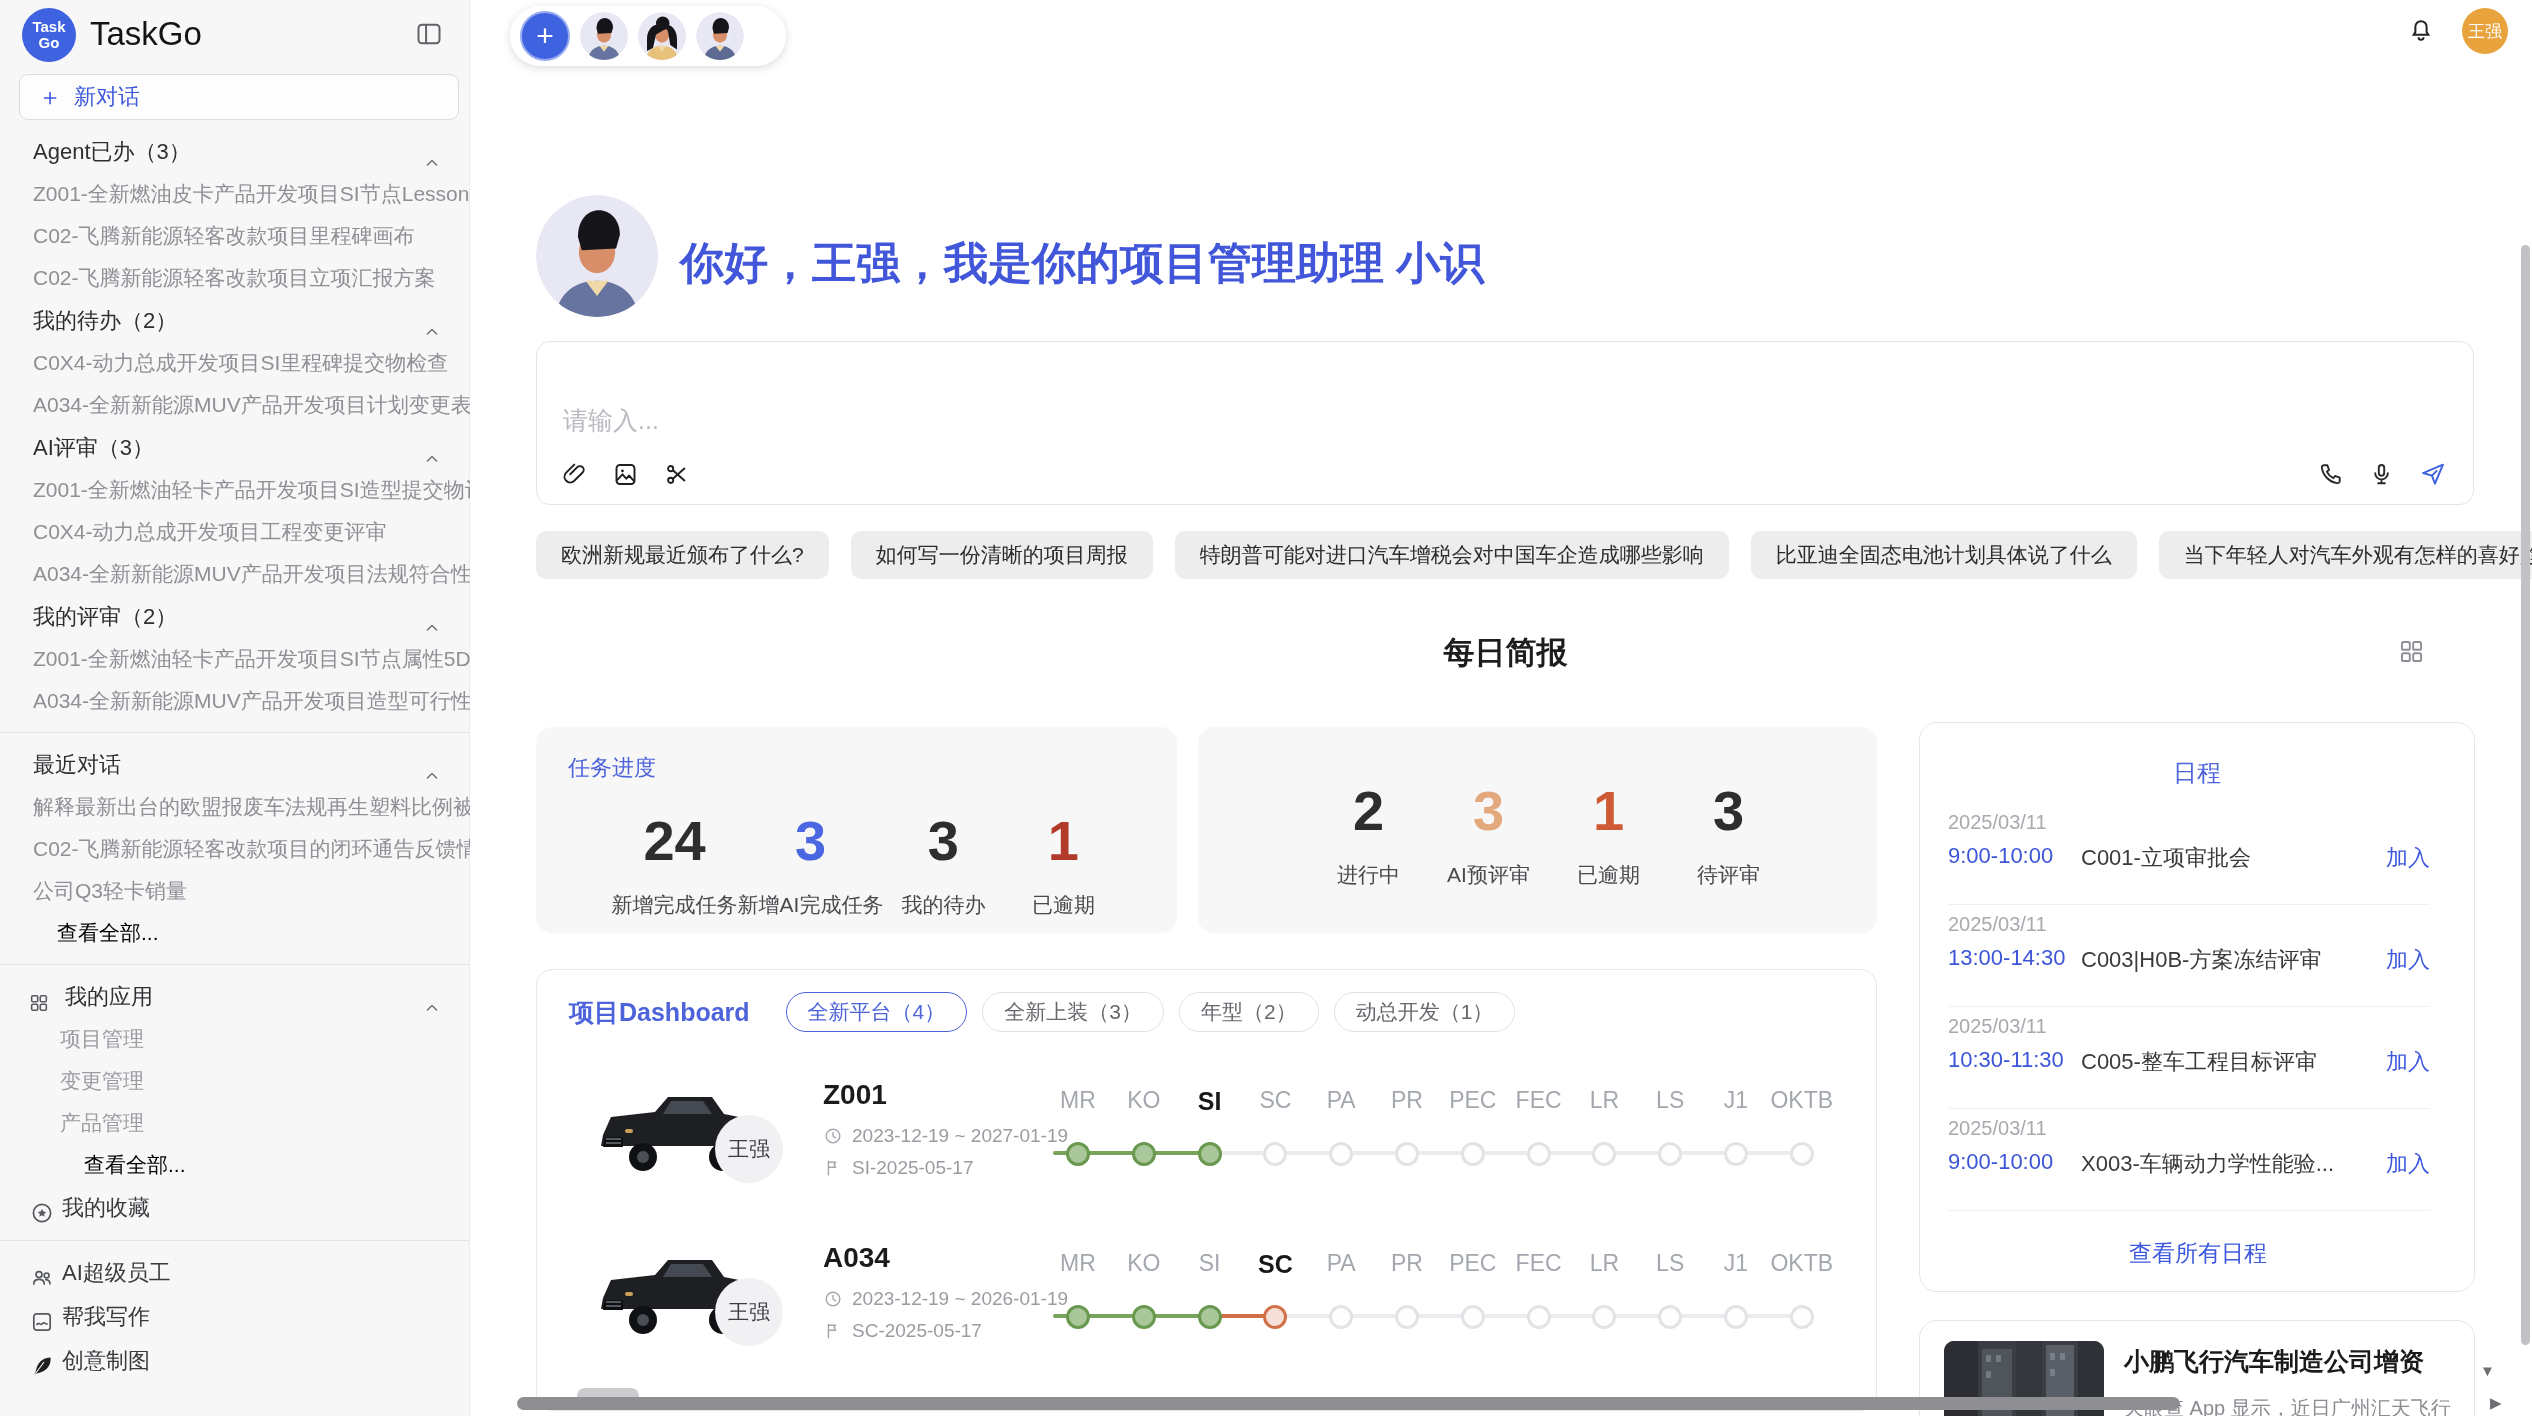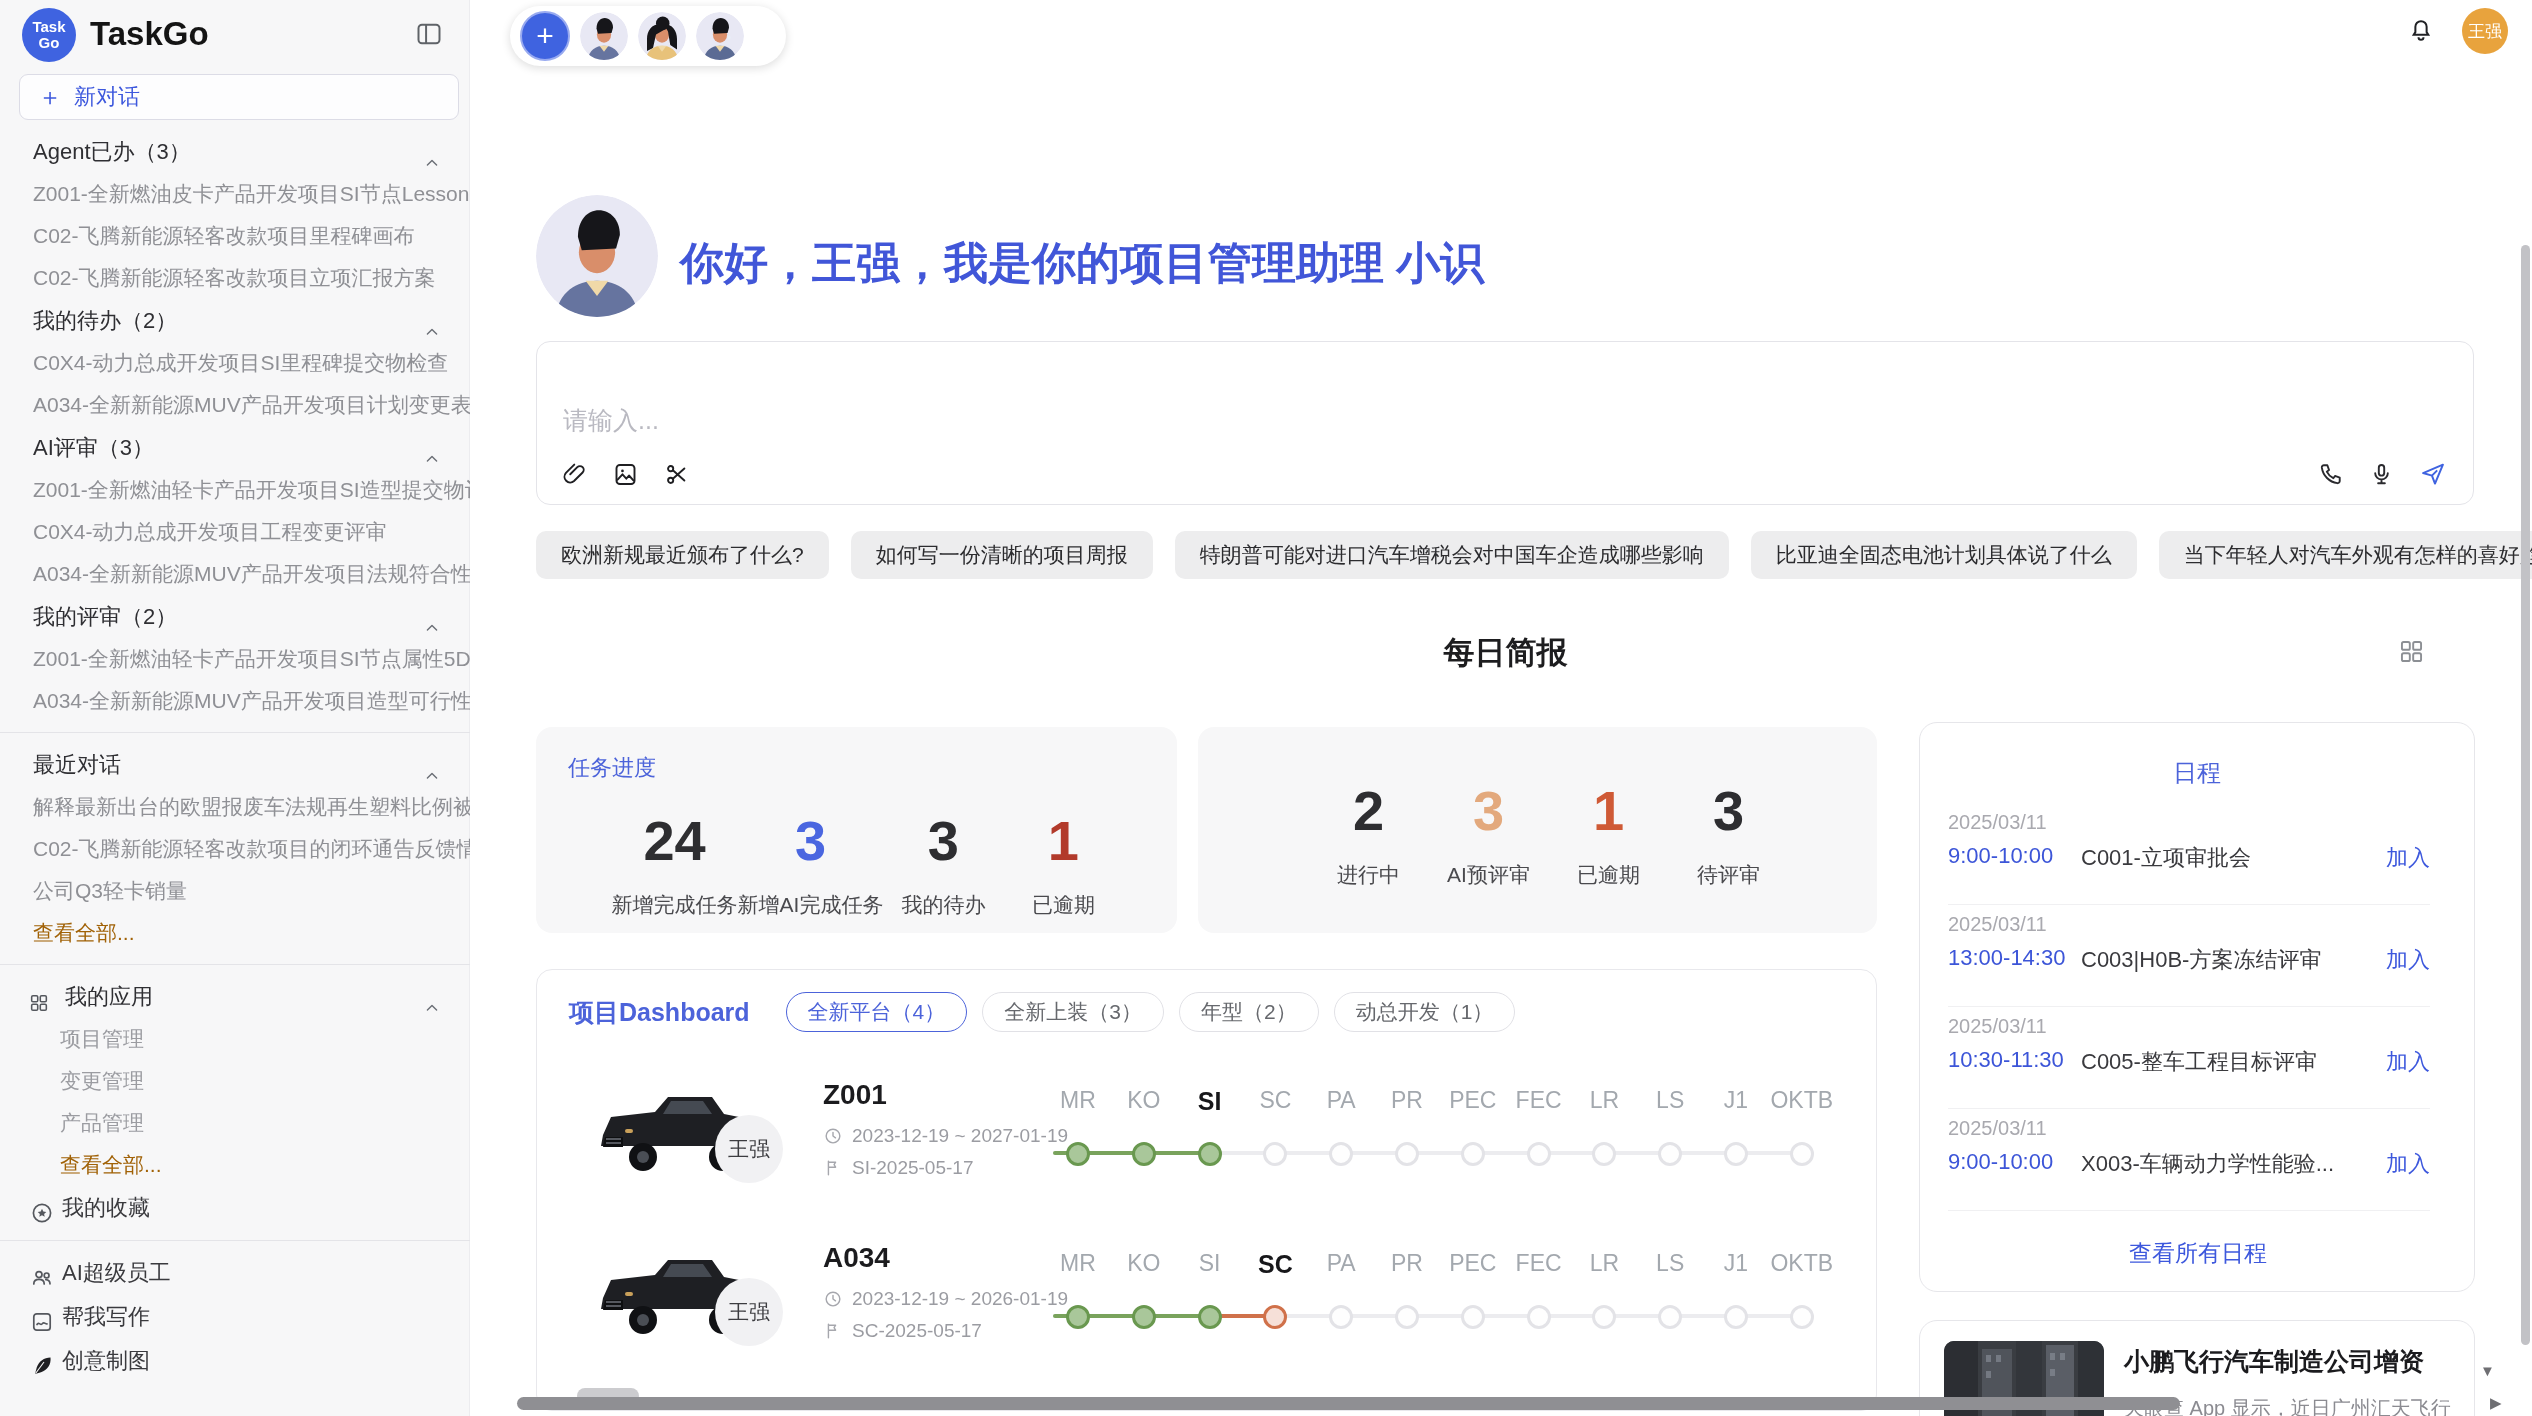--- a/index.html
+++ b/index.html
@@ -5,34 +5,34 @@
   html,body{margin:0;padding:0;background:#fff;}
   #app{position:relative;width:2532px;height:1416px;overflow:hidden;background:#fff;
        font-family:"Liberation Sans","DejaVu Sans",sans-serif;color:#2e2e31;}
   
   .sidebar{position:absolute;left:0;top:0;width:470px;height:1416px;background:#f7f7f8;
            border-right:1px solid #ececef;box-sizing:border-box;}
   .side-head{position:relative;height:70px;}
   .logo{position:absolute;left:22px;top:8px;width:54px;height:54px;border-radius:50%;
         background:#3f63e0;color:#fff;font-size:15px;font-weight:bold;line-height:1.1;
         display:flex;flex-direction:column;align-items:center;justify-content:center;}
-  .app-title{position:absolute;left:90px;top:15px;font-size:33px;font-weight:bold;color:#141414;}
+  .app-title{position:absolute;left:90px;top:15px;font-size:33px;font-weight:normal;color:#141414;}
   .collapse-btn{position:absolute;right:26px;top:20px;color:#5f6368;cursor:pointer;}
   .new-chat{position:absolute;left:19px;top:74px;width:440px;height:46px;border-radius:9px;
             border:1px solid #dcdce6;background:#fdfdfe;color:#3d58dd;font-size:22px;
             display:flex;align-items:center;gap:12px;padding:0 0 0 18px;box-sizing:border-box;cursor:pointer;
             font-family:inherit;}
   #side-list{position:absolute;left:0;top:130px;width:470px;}
   .sec-header{position:relative;height:43px;line-height:43px;padding-left:33px;font-size:22px;color:#2f2f33;
               white-space:nowrap;overflow:hidden;}
   .sec-header .chev{position:absolute;right:28px;top:14px;color:#6b6f76;}
   .side-item{height:42px;line-height:42px;padding-left:33px;font-size:21px;color:#8f9095;
              white-space:nowrap;overflow:hidden;cursor:pointer;}
   .side-item.sub{padding-left:60px;color:#9b9ca1;}
-  .side-item.viewall{color:#a16207;}
+  .side-item.viewall{color:#000000;margin-left:24px;}
   .side-divider{height:1px;background:#e4e4e8;margin:10px 0;}
   .icon-row{position:relative;height:44px;line-height:44px;padding-left:62px;font-size:22px;color:#3a3a3e;
             white-space:nowrap;cursor:pointer;}
   .icon-row .ic{position:absolute;left:30px;top:10px;color:#55585e;}
   
   .pill{position:absolute;left:510px;top:6px;width:276px;height:60px;border-radius:32px;background:#fff;
         box-shadow:0 2px 10px rgba(0,0,0,.14);display:flex;align-items:center;gap:10px;padding:0 10px;
         box-sizing:border-box;}
   .pill-add{width:50px;height:50px;border-radius:50%;background:#3f63e0;color:#fff;border:2px solid #98aaf0;
             font-size:30px;line-height:1;display:flex;align-items:center;justify-content:center;cursor:pointer;}

